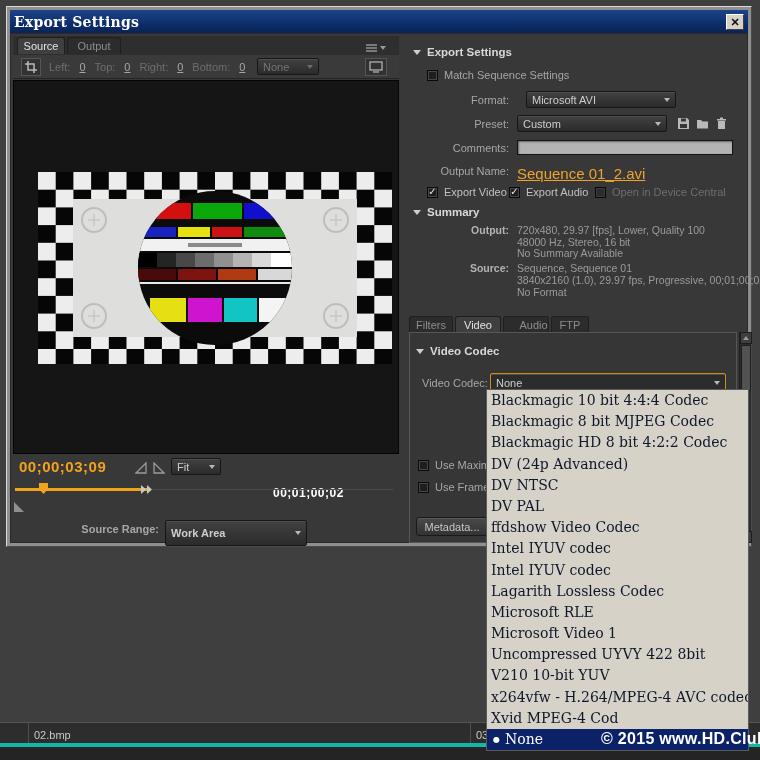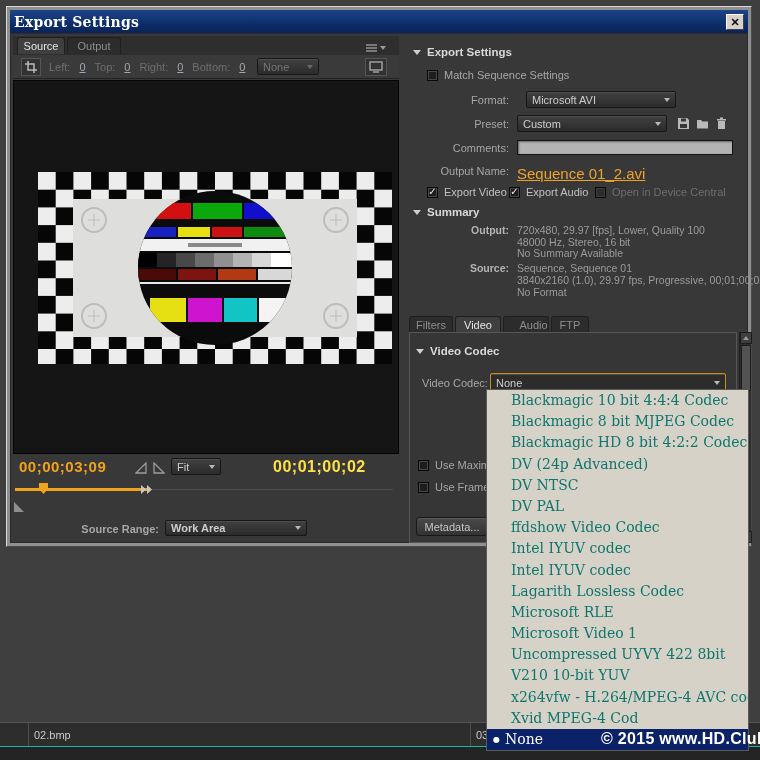--- a/index.html
+++ b/index.html
@@ -38,49 +38,49 @@
   .sec-hdr{display:flex;align-items:center;gap:6px;}
   .disc{width:0;height:0;border-left:4px solid transparent;border-right:4px solid transparent;border-top:5px solid #cfcfcf;}
   .sec-hdr .txt{font-size:11.5px;font-weight:bold;color:#d8d8d8;}
   .tab{font-size:11px;display:flex;align-items:center;justify-content:center;height:17px;
        background:#2c2c2c;color:#8d8d8d;border:1px solid #1f1f1f;border-bottom:none;border-radius:3px 3px 0 0;}
   .tab.active{background:#3f3f3f;color:#e4e4e4;}
   .icon-btn{display:flex;align-items:center;justify-content:center;}
 
   
   .tc-orange{color:#f2a31c;font-weight:bold;font-size:15px;letter-spacing:.5px;}
-  .tc-white{color:#fde047;font-weight:bold;font-size:16px;letter-spacing:.5px;}
+  .tc-white{color:#ffffff;font-weight:bold;font-size:12px;letter-spacing:.5px;margin-top:28px;}
   .playhead{width:9px;height:11px;background:#f2a31c;clip-path:polygon(0 0,100% 0,100% 55%,50% 100%,0 55%);}
 
   
   .field-light{background:#b3b3b3;border:1px solid #141414;box-shadow:inset 1px 1px 2px rgba(0,0,0,.45);}
   .link{color:#eda32c;font-size:15px;text-decoration:underline;cursor:pointer;}
   .sum-val{font-size:10.5px;color:#9b9b9b;white-space:nowrap;}
   .sum-lbl{font-size:10.5px;font-weight:bold;color:#b3b3b3;}
   .btn{background:linear-gradient(#4a4a4a,#333333);border:1px solid #191919;border-radius:3px;
        color:#c6c6c6;font-size:11px;display:flex;align-items:center;justify-content:center;box-shadow:inset 0 1px 0 #5a5a5a;}
   .sb-track{background:#2d2d2d;border-left:1px solid #1d1d1d;}
   .sb-btn{position:absolute;left:0;width:12px;height:12px;background:#3e3e3e;border:1px solid #1d1d1d;
           display:flex;align-items:center;justify-content:center;}
   .sb-tri-up{width:0;height:0;border-left:3px solid transparent;border-right:3px solid transparent;border-bottom:4px solid #9a9a9a;}
   .sb-tri-dn{width:0;height:0;border-left:3px solid transparent;border-right:3px solid transparent;border-top:4px solid #9a9a9a;}
   .sb-thumb{position:absolute;left:1px;width:10px;background:#525252;border:1px solid #1d1d1d;border-radius:1px;}
 
   
   .dropdown{left:486px;top:389px;width:263px;background:#d6d2c8;border:1px solid #5a5a5a;z-index:30;
             font-family:"DejaVu Serif","Liberation Serif",serif;}
-  .dd-item{height:21.2px;line-height:21.2px;padding-left:24px;font-size:14px;color:#0f766e;white-space:nowrap;overflow:hidden;cursor:default;}
+  .dd-item{height:21.2px;line-height:21.2px;padding-left:4px;font-size:14px;color:#0f172a;white-space:nowrap;overflow:hidden;cursor:default;}
   .dd-item.selected{background:#0b2168;color:#ffffff;display:flex;align-items:center;padding-left:6px;}
   .dd-item.selected .bullet{font-size:8px;margin-right:5px;line-height:1;}
 
   
   .wm1{left:594px;top:703px;color:rgba(255,255,255,.95);font-weight:bold;font-size:15px;z-index:40;
        text-shadow:0 1px 2px rgba(0,0,0,.55);white-space:nowrap;}
   .wm2{left:601px;top:730px;color:#ffffff;font-weight:bold;font-size:16px;z-index:40;white-space:nowrap;letter-spacing:.3px;}
-  .tl-strip{left:0;top:722px;width:760px;height:25px;background:#2d2d2d;border-top:1px solid #555;border-bottom:1px solid #14b8a6;z-index:10;}
+  .tl-strip{left:0;top:722px;width:760px;height:25px;background:#2d2d2d;border-top:1px solid #555;border-bottom:4px solid #14b8a6;z-index:10;}
   .tl-div{position:absolute;top:0;width:1px;height:100%;background:#4e4e4e;}
   .tl-txt{position:absolute;top:6px;font-size:11px;color:#c9c9c9;}
   .bottom-band{left:0;top:747px;width:760px;height:13px;background:#242424;z-index:5;}
 </style>
 </head>
 <body>
 
 <div class="stage">
 
   <div class="abs dialog">
@@ -225,21 +225,21 @@
           <svg class="abs" style="left:130px;top:5px;" width="12" height="9">
               <path d="M0 0 L5 4.5 L0 9 Z M6 0 L11 4.5 L6 9 Z" fill="#c7c7c7"></path>
             </svg>
         </div>
         <svg class="abs" style="left:3px;top:468px;" width="11" height="10">
             <path d="M0 10 L10 10 L0 0 Z" fill="#8f8f8f"></path>
           </svg>
 
         <div class="abs" style="left:0;top:484px;width:392px;height:22px;font-weight:bold;">
           <span class="abs lbl" style="left:40px;top:5px;width:108px;text-align:right;">Source Range:</span>
-          <div class="abs combo" style="left:154px;top:2px;width:142px;height:16px;">
+          <div class="abs combo" style="left:154px;top:2px;width:142px;height:26px;">
             <span>Work Area</span>
             <span class="tri"></span>
           </div>
         </div>
       </div>
 
       <div class="abs" style="left:392px;top:0;width:346px;height:510px;">
 
         <div class="abs sec-hdr" style="left:10px;top:12px;">
           <span class="disc"></span>

